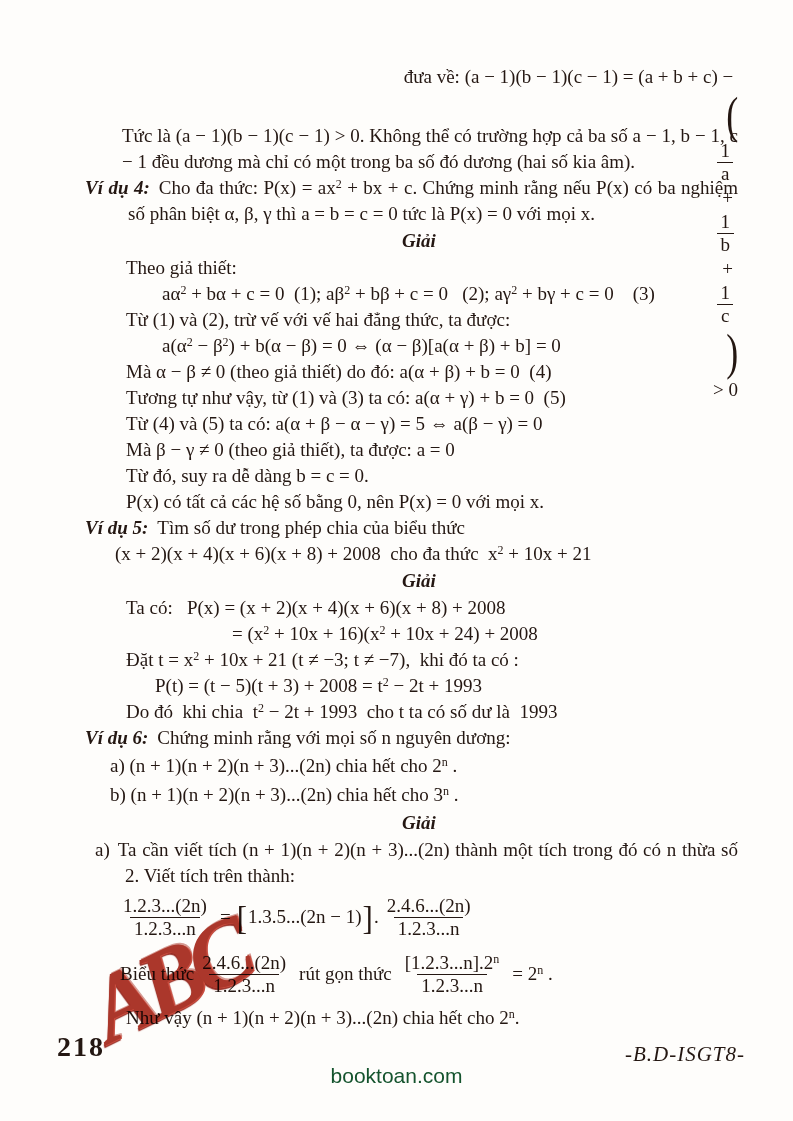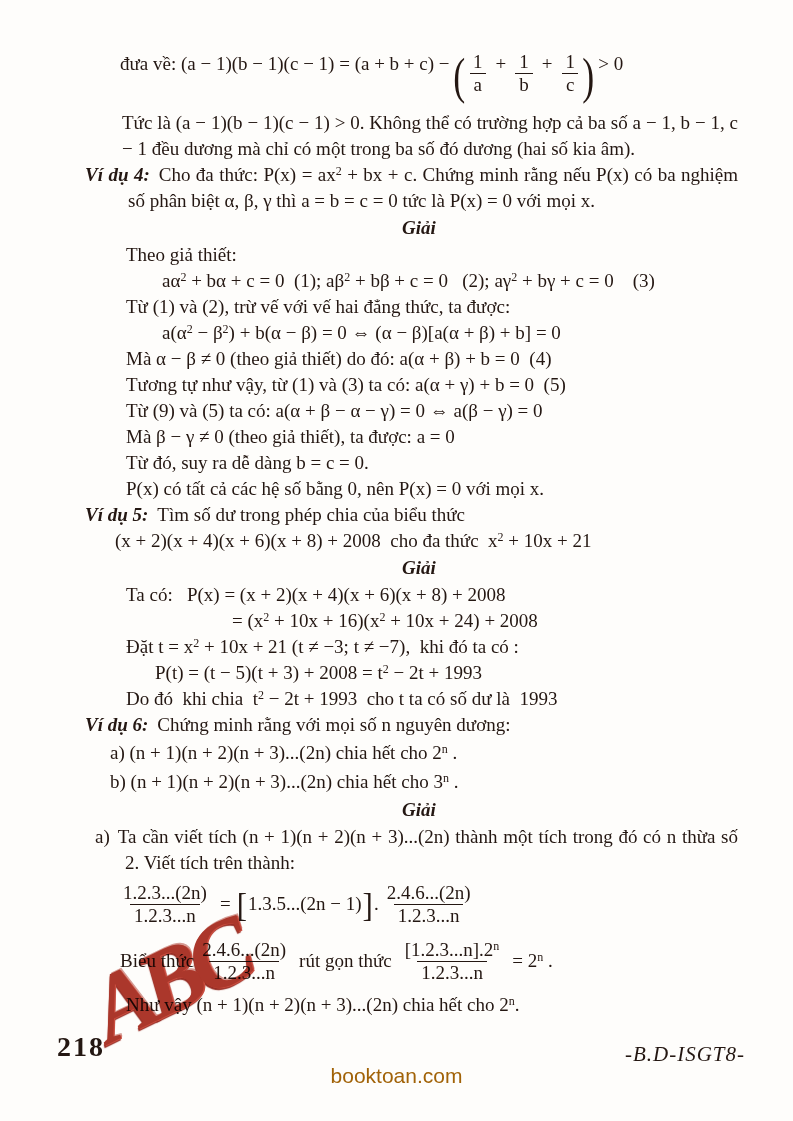--- a/index.html
+++ b/index.html
@@ -27,36 +27,36 @@
   .eqline3 { margin-left: 95px;  white-space: pre-wrap; }
   .vd { padding-left: 68px; text-indent: -43px; }
   .vdlabel { font-weight: bold; font-style: italic; padding-right: 9px; }
   .giai { text-align: center; font-weight: bold; font-style: italic; padding-left: 40px; line-height: 28px; }
   .item { margin-left: 50px; line-height: 29px; white-space: pre-wrap; }
   .sola { padding-left: 65px; text-indent: -30px; }
   .solalabel { padding-right: 8px; }
   sup { font-size: 12px; line-height: 0; vertical-align: 6px; }
 
   
-  .eqrow { display: flex; align-items: flex-start; margin: 5px 0 3px 60px; height: 56px; white-space: pre; }
+  .eqrow { display: flex; align-items: flex-end; margin: 18px 0 3px 60px; height: 56px; white-space: pre; flex-direction: column; }
   .frac { display: inline-flex; flex-direction: column; align-items: center; text-align: center;
           line-height: 22px; margin: 0 4px; }
   .frac .num { padding: 0 4px; }
   .frac .den { border-top: 1.6px solid #241712; padding: 0 4px; }
   .bigp  { font-size: 50px; line-height: 1; transform: scaleX(.72); margin: 0 -3px; font-weight: 400; }
   .bigbr { font-size: 31px; line-height: 1; transform: scaleY(1.1); margin: 0 1px; }
   .op { margin: 0 5px; }
   .frow  { display: flex; align-items: center; margin: 2px 0 2px 55px; height: 52px; white-space: pre; }
   .frow2 { display: flex; align-items: center; margin: 2px 0 2px 60px; height: 58px; white-space: pre; }
 
   
   .pagenum { position: absolute; left: 57px; top: 1034px; font-size: 28px; font-weight: bold; letter-spacing: 2px; }
   .code { position: absolute; right: 48px; top: 1041px; font-size: 21px; font-style: italic; letter-spacing: 1px; }
   .site { position: absolute; left: 0; width: 100%; top: 1063px; text-align: center;
-          font-family: "Liberation Sans", "DejaVu Sans", sans-serif; font-size: 21px; color: #a16207; }
+          font-family: "Liberation Sans", "DejaVu Sans", sans-serif; font-size: 21px; color: #14532d; }
   .stamp {
     position: absolute; left: 95px; top: 968px;
     transform: rotate(-26deg); transform-origin: 0 50%;
     font-size: 94px; font-weight: bold; font-style: italic;
     letter-spacing: -9px; line-height: 1;
     color: #a32113;
     text-shadow: 1px 1px 0 #c4382a, -1px 2px 1px #8c150c, 2px -1px 0 rgba(164,33,19,.5);
     opacity: .9;
     mix-blend-mode: multiply;
     pointer-events: none;
@@ -84,21 +84,21 @@
     <p class="vd just">
       <span class="vdlabel">Ví dụ 4:</span><span>Cho đa thức: P(x) = ax<sup>2</sup> + bx + c. Chứng minh rằng nếu P(x) có ba nghiệm số phân biệt α, β, γ thì a = b = c = 0 tức là P(x) = 0 với mọi x.</span>
     </p>
     <p class="giai">Giải</p>
     <p class="body-pre">Theo giả thiết:</p>
     <p class="eqline">aα<sup>2</sup> + bα + c = 0  (1); aβ<sup>2</sup> + bβ + c = 0   (2); aγ<sup>2</sup> + bγ + c = 0    (3)</p>
     <p class="body-pre">Từ (1) và (2), trừ vế với vế hai đẳng thức, ta được:</p>
     <p class="eqline">a(α<sup>2</sup> − β<sup>2</sup>) + b(α − β) = 0 ⇔ (α − β)[a(α + β) + b] = 0</p>
     <p class="body-pre">Mà α − β ≠ 0 (theo giả thiết) do đó: a(α + β) + b = 0  (4)</p>
     <p class="body-pre">Tương tự như vậy, từ (1) và (3) ta có: a(α + γ) + b = 0  (5)</p>
-    <p class="body-pre">Từ (9) và (5) ta có: a(α + β − α − γ) = 0 ⇔ a(β − γ) = 0</p>
+    <p class="body-pre">Từ (4) và (5) ta có: a(α + β − α − γ) = 5 ⇔ a(β − γ) = 0</p>
     <p class="body-pre">Mà β − γ ≠ 0 (theo giả thiết), ta được: a = 0</p>
     <p class="body-pre">Từ đó, suy ra dễ dàng b = c = 0.</p>
     <p class="body-pre">P(x) có tất cả các hệ số bằng 0, nên P(x) = 0 với mọi x.</p>
 
     <p class="vd just">
       <span class="vdlabel">Ví dụ 5:</span><span>Tìm số dư trong phép chia của biểu thức</span>
     </p>
     <p class="b2">(x + 2)(x + 4)(x + 6)(x + 8) + 2008  cho đa thức  x<sup>2</sup> + 10x + 21</p>
     <p class="giai">Giải</p>
     <p class="body-pre">Ta có:   P(x) = (x + 2)(x + 4)(x + 6)(x + 8) + 2008</p>

